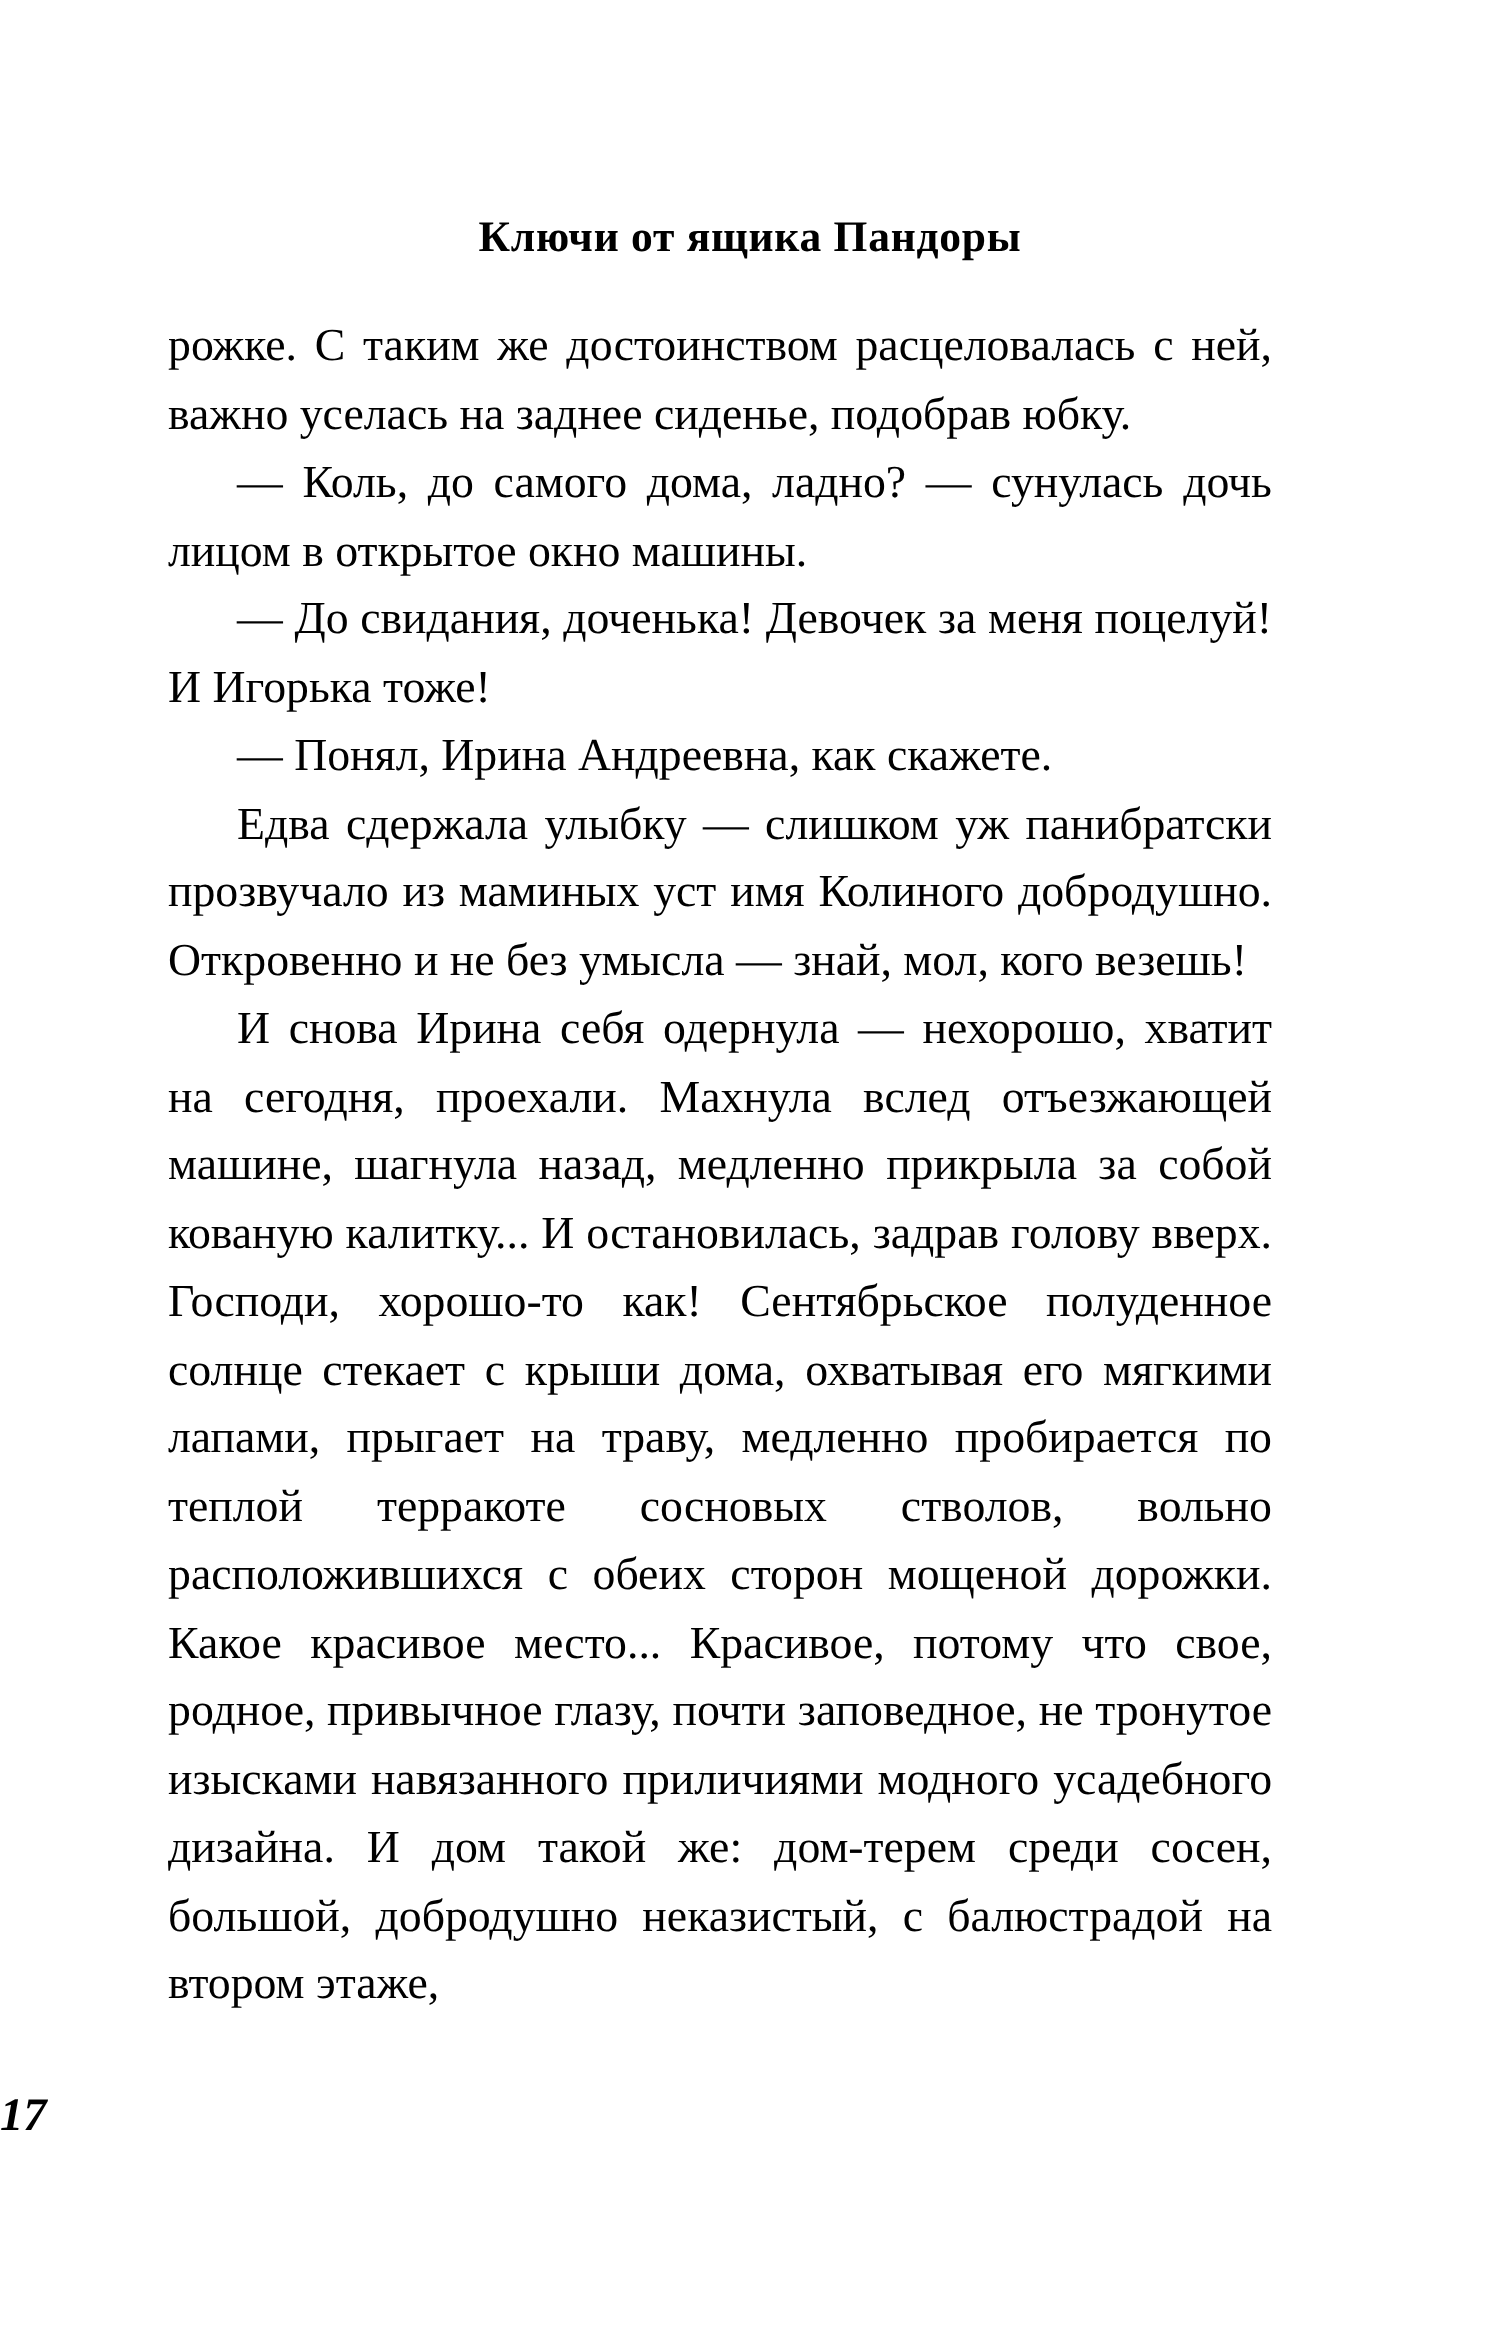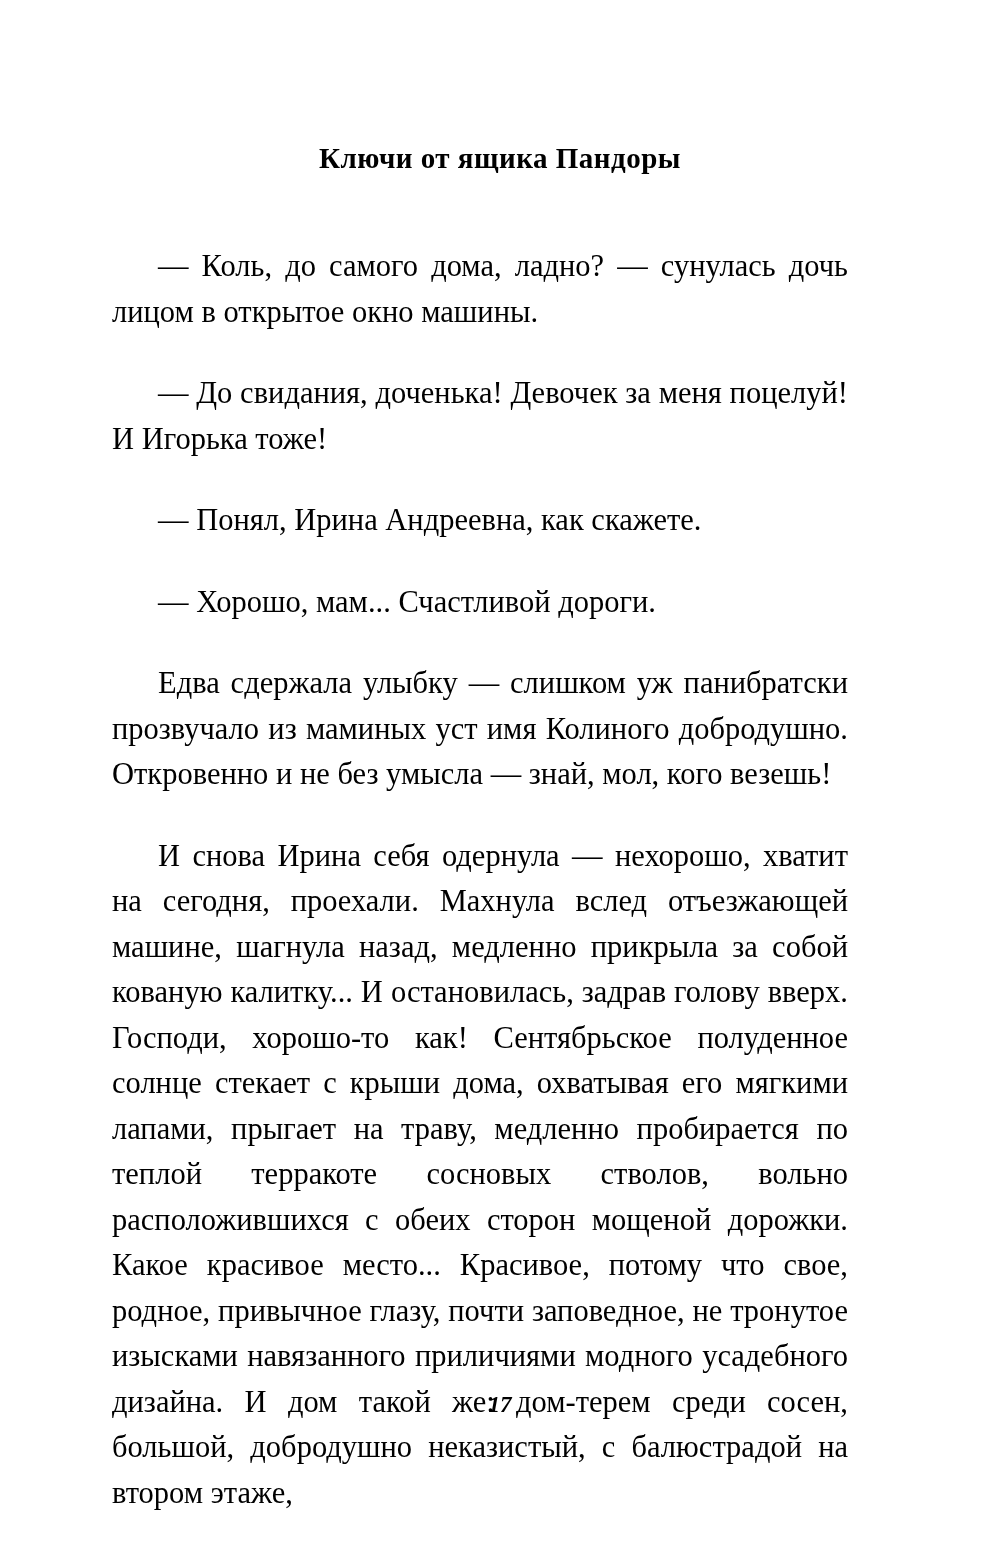--- a/index.html
+++ b/index.html
@@ -44,45 +44,43 @@
     text-align: justify;
     text-justify: inter-word;
     font-family: "Liberation Serif", "DejaVu Serif", serif;
   }
   .body-text p {
     margin: 0;
     text-indent: 0;
   }
   .body-text p.indent {
     text-indent: 46px;
-    margin-top: 36px;
   }
   .folio {
     position: absolute;
     left: 0;
     top: 1392px;
     width: 1000px;
-    text-align: center;
-    font-size: 23px;
+    font-size: 31px;
     font-style: italic;
     font-weight: bold;
     font-family: "Liberation Serif", "DejaVu Serif", serif;
   }
 </style>
 </head>
 <body>
 
 <div class="page">
 
   <div class="running-head">Ключи от ящика Пандоры</div>
 
   <div class="body-text">
+    <p>рожке. С таким же достоинством расцеловалась с ней, важно уселась на заднее сиденье, подобрав юбку.</p>
     <p class="indent">— Коль, до самого дома, ладно? — сунулась дочь лицом в открытое окно машины.</p>
     <p class="indent">— До свидания, доченька! Девочек за меня поцелуй! И Игорька тоже!</p>
     <p class="indent">— Понял, Ирина Андреевна, как скажете.</p>
-    <p class="indent">— Хорошо, мам... Счастливой дороги.</p>
     <p class="indent">Едва сдержала улыбку — слишком уж панибратски прозвучало из маминых уст имя Колиного добродушно. Откровенно и не без умысла — знай, мол, кого везешь!</p>
     <p class="indent">И снова Ирина себя одернула — нехорошо, хватит на сегодня, проехали. Махнула вслед отъезжающей машине, шагнула назад, медленно прикрыла за собой кованую калитку... И остановилась, задрав голову вверх. Господи, хорошо-то как! Сентябрьское полуденное солнце стекает с крыши дома, охватывая его мягкими лапами, прыгает на траву, медленно пробирается по теплой терракоте сосновых стволов, вольно расположившихся с обеих сторон мощеной дорожки. Какое красивое место... Красивое, потому что свое, родное, привычное глазу, почти заповедное, не тронутое изысками навязанного приличиями модного усадебного дизайна. И дом такой же: дом-терем среди сосен, большой, добродушно неказистый, с балюстрадой на втором этаже,</p>
   </div>
 
   <div class="folio">17</div>
 
 </div>
 
 </body></html>

